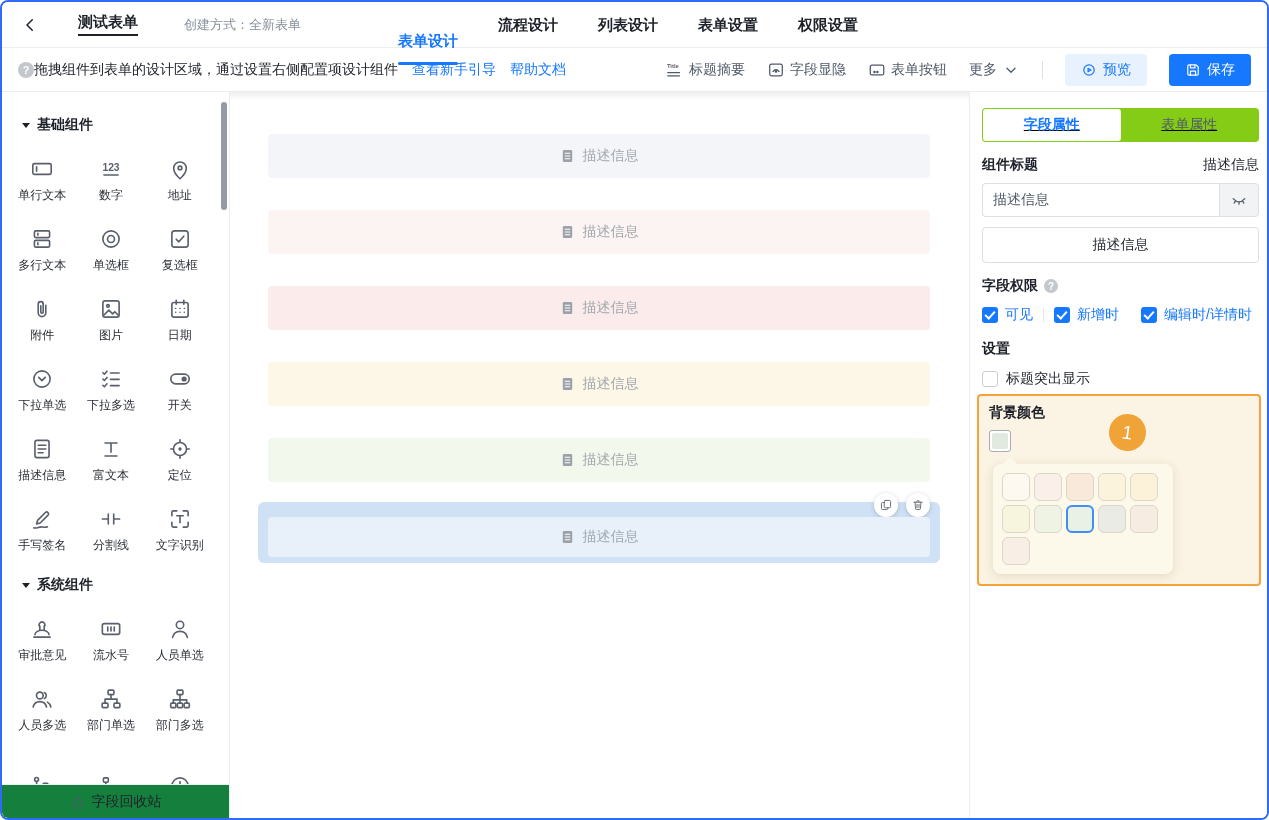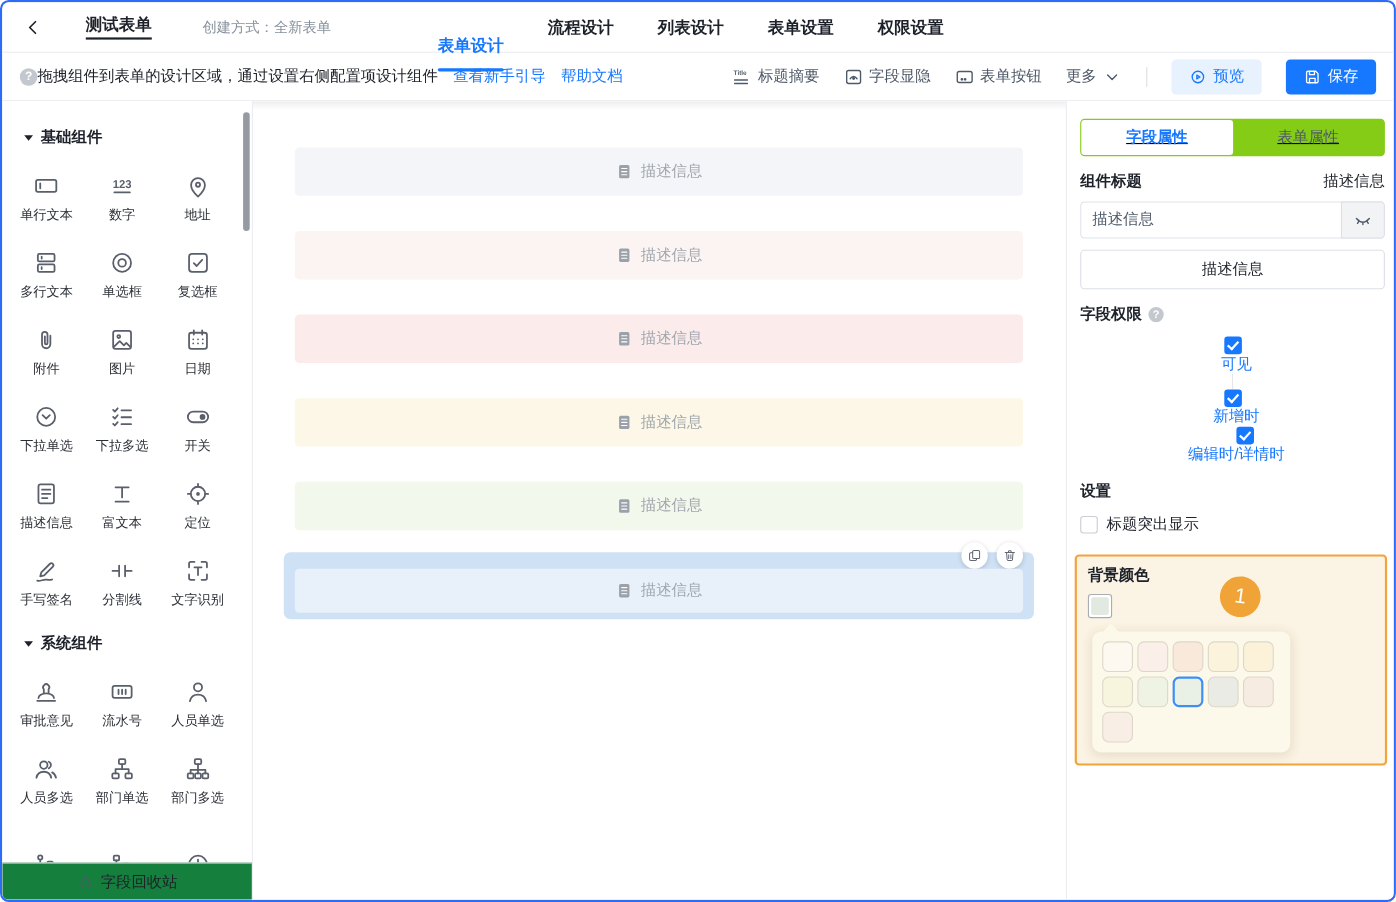--- a/index.html
+++ b/index.html
@@ -66,30 +66,30 @@
   .seg-tab.active { background:#fff; color:#1677ff; font-weight:700; }
   .p-row { display:flex; align-items:center; justify-content:space-between; margin-top:14px; }
   .p-label { font-size:14px; font-weight:700; color:#1d2129; }
   .p-value { font-size:14px; color:#1d2129; }
   .input-group { display:flex; margin-top:9px; height:34px; }
   .input-group input { flex:1; min-width:0; border:1px solid #dcdfe6; border-right:none; border-radius:4px 0 0 4px; padding:0 10px; font-size:14px; color:#4e5969; outline:none; font-family:"Liberation Sans",sans-serif; }
   .input-eye { width:40px; background:#f2f3f5; border:1px solid #dcdfe6; border-radius:0 4px 4px 0; display:flex; align-items:center; justify-content:center; cursor:pointer; }
   .input-eye svg { width:18px; height:18px; stroke:#4e5969; fill:none; stroke-width:1.4; stroke-linecap:round; stroke-linejoin:round; }
   .preview-box { margin-top:10px; height:36px; border:1px solid #dcdfe6; border-radius:4px; display:flex; align-items:center; justify-content:center; font-size:14px; color:#1d2129; }
   .perm-hdr { display:flex; align-items:center; gap:6px; margin-top:14px; }
-  .chk-row { display:flex; align-items:center; margin-top:11px;flex-direction:column; }
+  .chk-row { display:flex; align-items:center; margin-top:11px; }
   .chk { width:16px; height:16px; border-radius:3px; background:#1677ff; position:relative; flex:0 0 auto; cursor:pointer; }
   .chk::after { content:""; position:absolute; left:5.2px; top:2.2px; width:4px; height:8px; border-right:2px solid #fff; border-bottom:2px solid #fff; transform:rotate(42deg); }
   .chk-empty { width:16px; height:16px; border-radius:3px; border:1px solid #c9cdd4; background:#fff; flex:0 0 auto; cursor:pointer; }
   .chk-label-blue { margin-left:7px; font-size:14px; color:#1677ff; }
   .chk-label { margin-left:8px; font-size:14px; color:#1d2129; }
   .chk-div { width:1px; height:14px; background:#e5e6eb; margin:0 10px; }
   .settings-row { display:flex; align-items:center; margin-top:12px; }
 
-  .highlight-box { position:relative; margin:18px -2px 0 -5px; height:192px; border:2px solid #f2a33c; border-radius:4px; background:#fbf3e3; padding:8px 10px; }
+  .highlight-box { position:relative; margin:6px -2px 0 -5px; height:192px; border:2px solid #f2a33c; border-radius:4px; background:#fbf3e3; padding:8px 10px; }
   .hb-title { font-size:14px; font-weight:700; color:#1d2129; }
   .color-trigger { position:absolute; left:10px; top:34px; width:22px; height:22px; border:1px solid #a6adb4; border-radius:3px; background:#fff; padding:2px; cursor:pointer; }
   .color-trigger .fill { width:100%; height:100%; border-radius:2px; background:#e2e9e0; }
   .guide-badge { position:absolute; left:130px; top:18px; width:37px; height:37px; border-radius:50%; background:#f0a437; color:#fff; font-size:19px; display:flex; align-items:center; justify-content:center; transform:rotate(8deg); font-weight:400; }
   .popover { position:absolute; left:14px; top:68px; width:180px; border-radius:8px; background:#fcf8ea; box-shadow:0 2px 10px rgba(120,100,60,.18); padding:9px; }
   .popover::before { content:""; position:absolute; left:12px; top:-5px; width:10px; height:10px; background:#fcf8ea; transform:rotate(45deg); }
   .sw-grid { display:flex; flex-wrap:wrap; gap:4px; }
   .sw { width:28px; height:28px; border:1px solid #ddd7c9; border-radius:6px; cursor:pointer; }
   .sw.selected { border:2px solid #3e8ef7; }
 </style>

